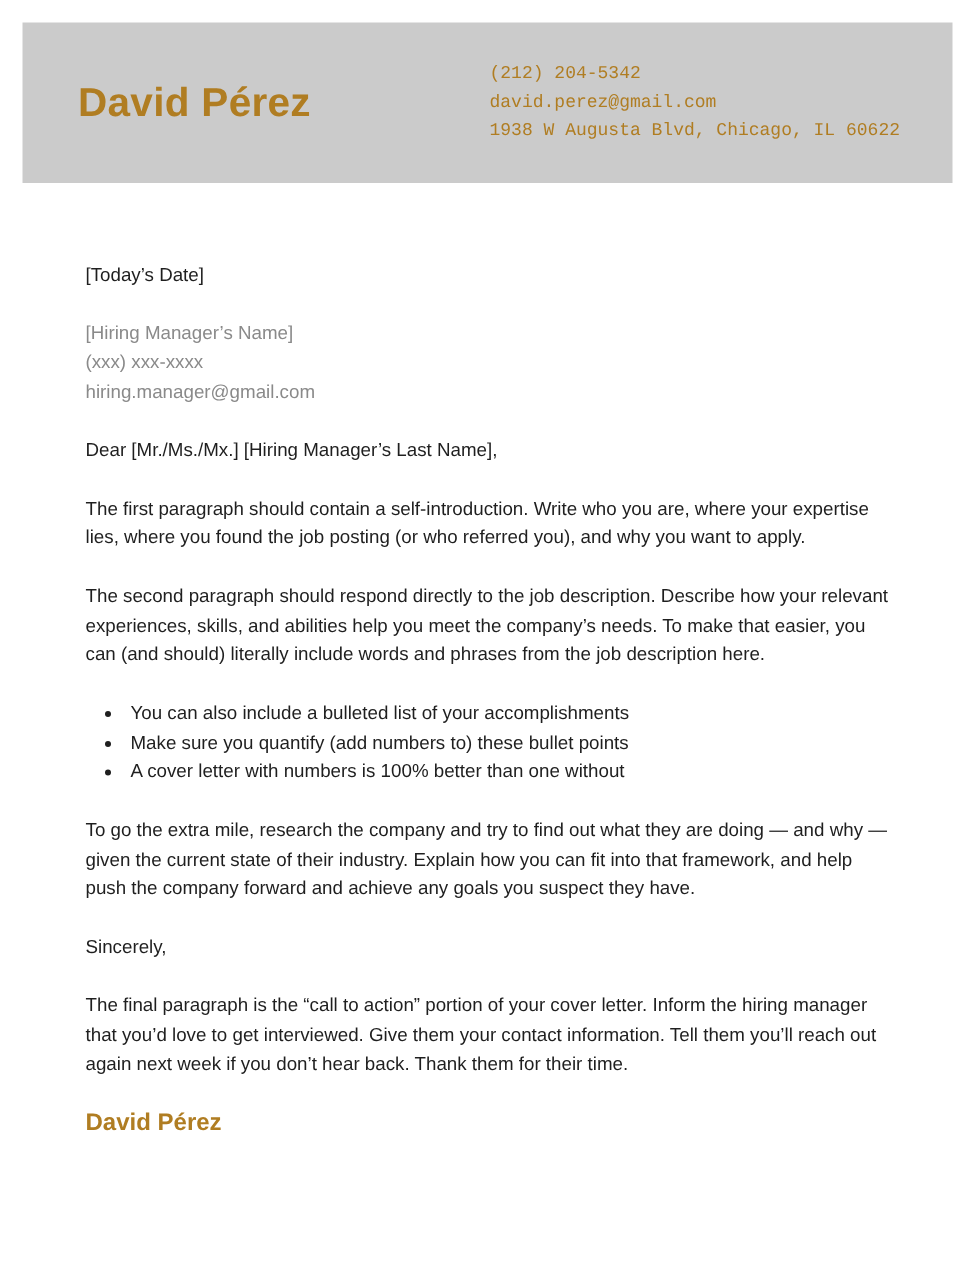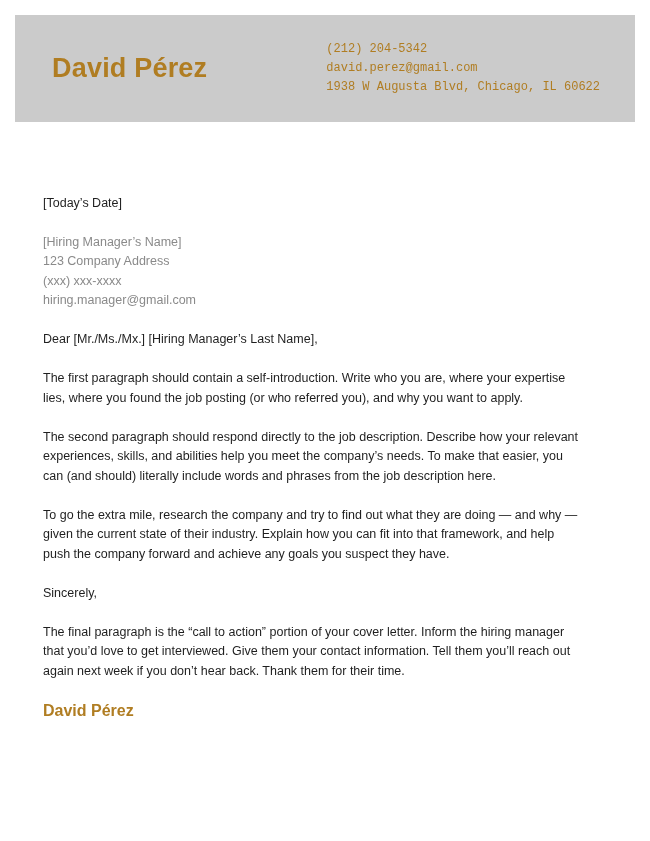--- a/index.html
+++ b/index.html
@@ -35,27 +35,27 @@
   .contact {
     text-align: left;
     font-size: 12px;
     line-height: 19px;
     color: #b07d22;
     font-family: Liberation Mono, monospace;
   }
   
   .letter {
     position: absolute;
-    left: 43px;
+    left: 57px;
     top: 122px;
     width: 538px;
     color: #1f1f1f;
     font-size: 12.5px;
     line-height: 19.5px;
-    padding-top: 52px;
+    padding-top: 32px;
   }
   .letter p { margin: 19.5px 0; }
   .date { color: #1f1f1f; }
   .recipient { color: #8a8a8a; margin: 19.5px 0; }
   .recipient div { line-height: 19.5px; }
   ul.bullets {
     margin: 19.5px 0;
     padding-left: 27px;
   }
   ul.bullets li {
@@ -82,31 +82,35 @@
       <div>1938 W Augusta Blvd, Chicago, IL 60622</div>
     </div>
   </header>
 
   <main class="letter">
 
     <p class="date">[Today’s Date]</p>
 
     <div class="recipient">
       <div>[Hiring Manager’s Name]</div>
-      <div>123 Company Address</div>
       <div>(xxx) xxx-xxxx</div>
       <div>hiring.manager@gmail.com</div>
     </div>
 
     <p>Dear [Mr./Ms./Mx.] [Hiring Manager’s Last Name],</p>
 
     <p>The first paragraph should contain a self-introduction. Write who you are, where your expertise lies, where you found the job posting (or who referred you), and why you want to apply.</p>
 
     <p>The second paragraph should respond directly to the job description. Describe how your relevant experiences, skills, and abilities help you meet the company’s needs. To make that easier, you can (and should) literally include words and phrases from the job description here.</p>
 
+    <ul class="bullets">
+      <li>You can also include a bulleted list of your accomplishments</li>
+      <li>Make sure you quantify (add numbers to) these bullet points</li>
+      <li>A cover letter with numbers is 100% better than one without</li>
+    </ul>
 
     <p>To go the extra mile, research the company and try to find out what they are doing — and why — given the current state of their industry. Explain how you can fit into that framework, and help push the company forward and achieve any goals you suspect they have.</p>
 
     <p>Sincerely,</p>
 
     <p>The final paragraph is the “call to action” portion of your cover letter. Inform the hiring manager that you’d love to get interviewed. Give them your contact information. Tell them you’ll reach out again next week if you don’t hear back. Thank them for their time.</p>
 
     <p class="signature">David Pérez</p>
 
   </main>

